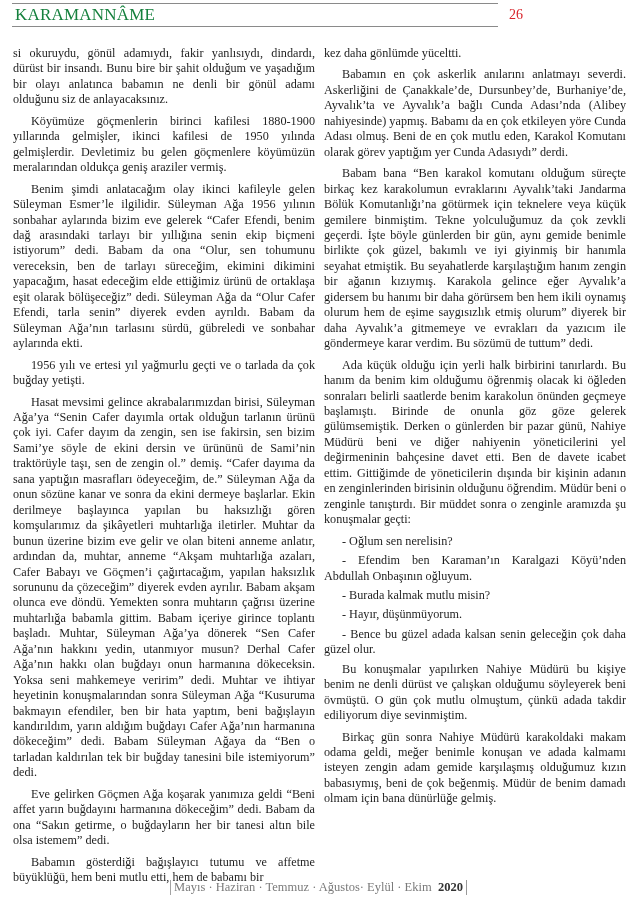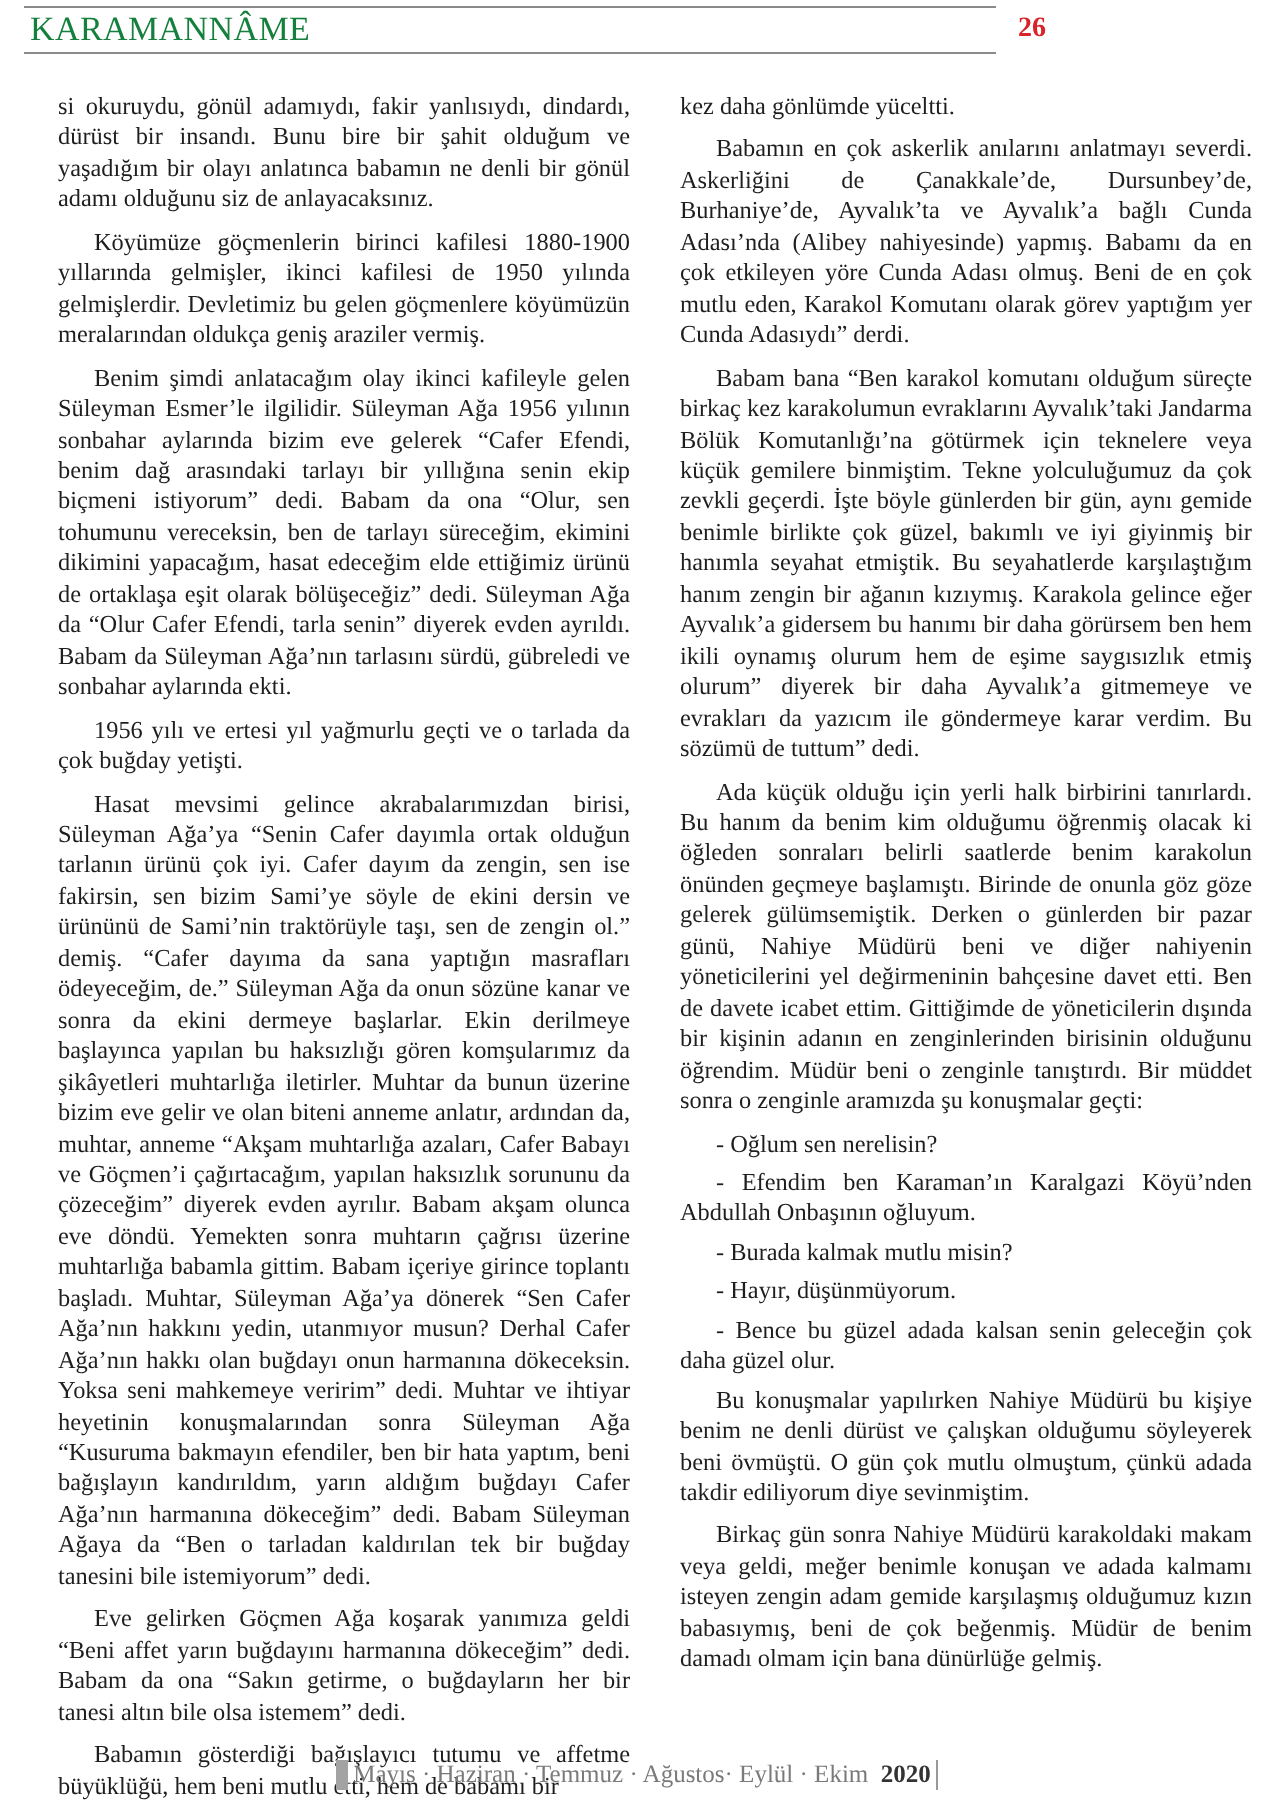--- a/index.html
+++ b/index.html
@@ -1,27 +1,27 @@
 <!DOCTYPE html>
 <html><head>
 <meta charset="utf-8">
 <style>
   html, body { margin: 0; padding: 0; background: #ffffff; }
   body { width: 637px; height: 900px; position: relative; overflow: hidden; font-family: "Liberation Serif", serif; color: #1e1e1e; }
   .header { position: absolute; left: 12px; top: 3px; width: 486px; height: 22px; border-top: 1.5px solid #8a8a8a; border-bottom: 1.5px solid #8a8a8a; }
   .header-title { position: absolute; left: 3px; top: 1px; font-size: 17px; letter-spacing: 0.2px; color: #15803d; text-align: right; }
-  .page-number { position: absolute; left: 481px; top: 3px; width: 30px; text-align: right; font-size: 14px; font-weight: bold; color: #d8232a; }
+  .page-number { position: absolute; left: 481px; top: 3px; width: 30px; text-align: right; font-size: 14px; font-weight: normal; color: #d8232a; }
   .col { position: absolute; top: 46px; width: 302px; font-size: 12.2px; line-height: 15.45px; text-align: justify; }
   .col-left { left: 13px; }
   .col-right { left: 324px; width: 302px; }
-  .col p { margin: 0 0 6px 16px; text-indent: 18px; hyphens: none; }
+  .col p { margin: 0 0 6px 0; text-indent: 18px; hyphens: none; }
   .col p.noindent { text-indent: 0; }
   .col p.dialog { margin-bottom: 4px; }
   .footer { position: absolute; top: 880px; left: 0; width: 637px; text-align: center; font-size: 12.5px; color: #7a7a7a; }
-  .footer-inner { display: inline-block; border-left: 6px solid #a3a3a3; border-right: 1px solid #999; padding: 0 3px; }
+  .footer-inner { display: inline-block; border-left: 1px solid #a3a3a3; border-right: 1px solid #999; padding: 0 3px; }
   .footer-year { font-weight: bold; color: #333; }
 </style>
 </head>
 <body>
 
 <div class="header">
   <span class="header-title">KARAMANNÂME</span>
   <span class="page-number">26</span>
 </div>
 
@@ -39,21 +39,21 @@
   <p class="noindent">kez daha gönlümde yüceltti.</p>
   <p>Babamın  en çok  askerlik anılarını anlatmayı severdi. Askerliğini de Çanakkale’de, Dursunbey’de, Burhaniye’de, Ayvalık’ta ve Ayvalık’a bağlı Cunda Adası’nda (Alibey  nahiyesinde) yapmış. Babamı da en çok etkileyen yöre Cunda Adası olmuş. Beni de en çok mutlu eden, Karakol Komutanı olarak görev yaptığım yer Cunda Adasıydı” derdi.</p>
   <p>Babam  bana “Ben karakol komutanı olduğum süreçte birkaç kez karakolumun evraklarını Ayvalık’taki Jandarma Bölük Komutanlığı’na götürmek için teknelere veya küçük gemilere binmiştim. Tekne yolculuğumuz da çok zevkli  geçerdi. İşte  böyle günlerden  bir  gün, aynı gemide benimle birlikte çok güzel, bakımlı ve iyi giyinmiş bir hanımla seyahat etmiştik. Bu seyahatlerde karşılaştığım hanım zengin bir ağanın kızıymış. Karakola gelince eğer Ayvalık’a gidersem bu hanımı bir daha görürsem ben hem ikili oynamış olurum hem de eşime saygısızlık etmiş olurum” diyerek bir daha Ayvalık’a  gitmemeye ve evrakları da yazıcım ile göndermeye karar verdim. Bu sözümü de tuttum” dedi.</p>
   <p>Ada  küçük olduğu için yerli halk  birbirini tanırlardı. Bu hanım da benim kim olduğumu öğrenmiş olacak ki öğleden sonraları belirli saatlerde benim karakolun önünden geçmeye başlamıştı. Birinde de onunla göz göze gelerek gülümsemiştik. Derken o günlerden bir pazar günü, Nahiye Müdürü beni ve diğer  nahiyenin yöneticilerini yel değirmeninin bahçesine davet etti. Ben de davete icabet ettim. Gittiğimde de yöneticilerin dışında  bir kişinin adanın en zenginlerinden birisinin olduğunu öğrendim. Müdür beni o zenginle tanıştırdı. Bir müddet sonra o zenginle aramızda şu konuşmalar geçti:</p>
   <p class="dialog">- Oğlum sen nerelisin?</p>
   <p class="dialog">- Efendim  ben Karaman’ın Karalgazi Köyü’nden Abdullah Onbaşının oğluyum.</p>
   <p class="dialog">- Burada kalmak mutlu misin?</p>
   <p class="dialog">- Hayır, düşünmüyorum.</p>
   <p class="dialog">- Bence bu güzel adada kalsan senin geleceğin çok daha güzel olur.</p>
   <p>Bu  konuşmalar  yapılırken Nahiye Müdürü bu kişiye benim ne denli dürüst  ve çalışkan olduğumu söyleyerek beni övmüştü. O gün çok mutlu olmuştum, çünkü adada takdir ediliyorum diye  sevinmiştim.</p>
-  <p>Birkaç gün sonra Nahiye Müdürü karakoldaki makam veya geldi, meğer benimle konuşan ve adada kalmamı isteyen zengin adam gemide karşılaşmış olduğumuz kızın babasıymış, beni de çok beğenmiş. Müdür de benim damadı olmam  için  bana dünürlüğe gelmiş.</p>
+  <p>Birkaç gün sonra Nahiye Müdürü karakoldaki makam odama geldi, meğer benimle konuşan ve adada kalmamı isteyen zengin adam gemide karşılaşmış olduğumuz kızın babasıymış, beni de çok beğenmiş. Müdür de benim damadı olmam  için  bana dünürlüğe gelmiş.</p>
 </div>
 
 <div class="footer">
   <span class="footer-inner">
     <span>Mayıs · Haziran · Temmuz · Ağustos· Eylül · Ekim</span>&nbsp;
     <span class="footer-year">2020</span>
   </span>
 </div>
 
 </body></html>

